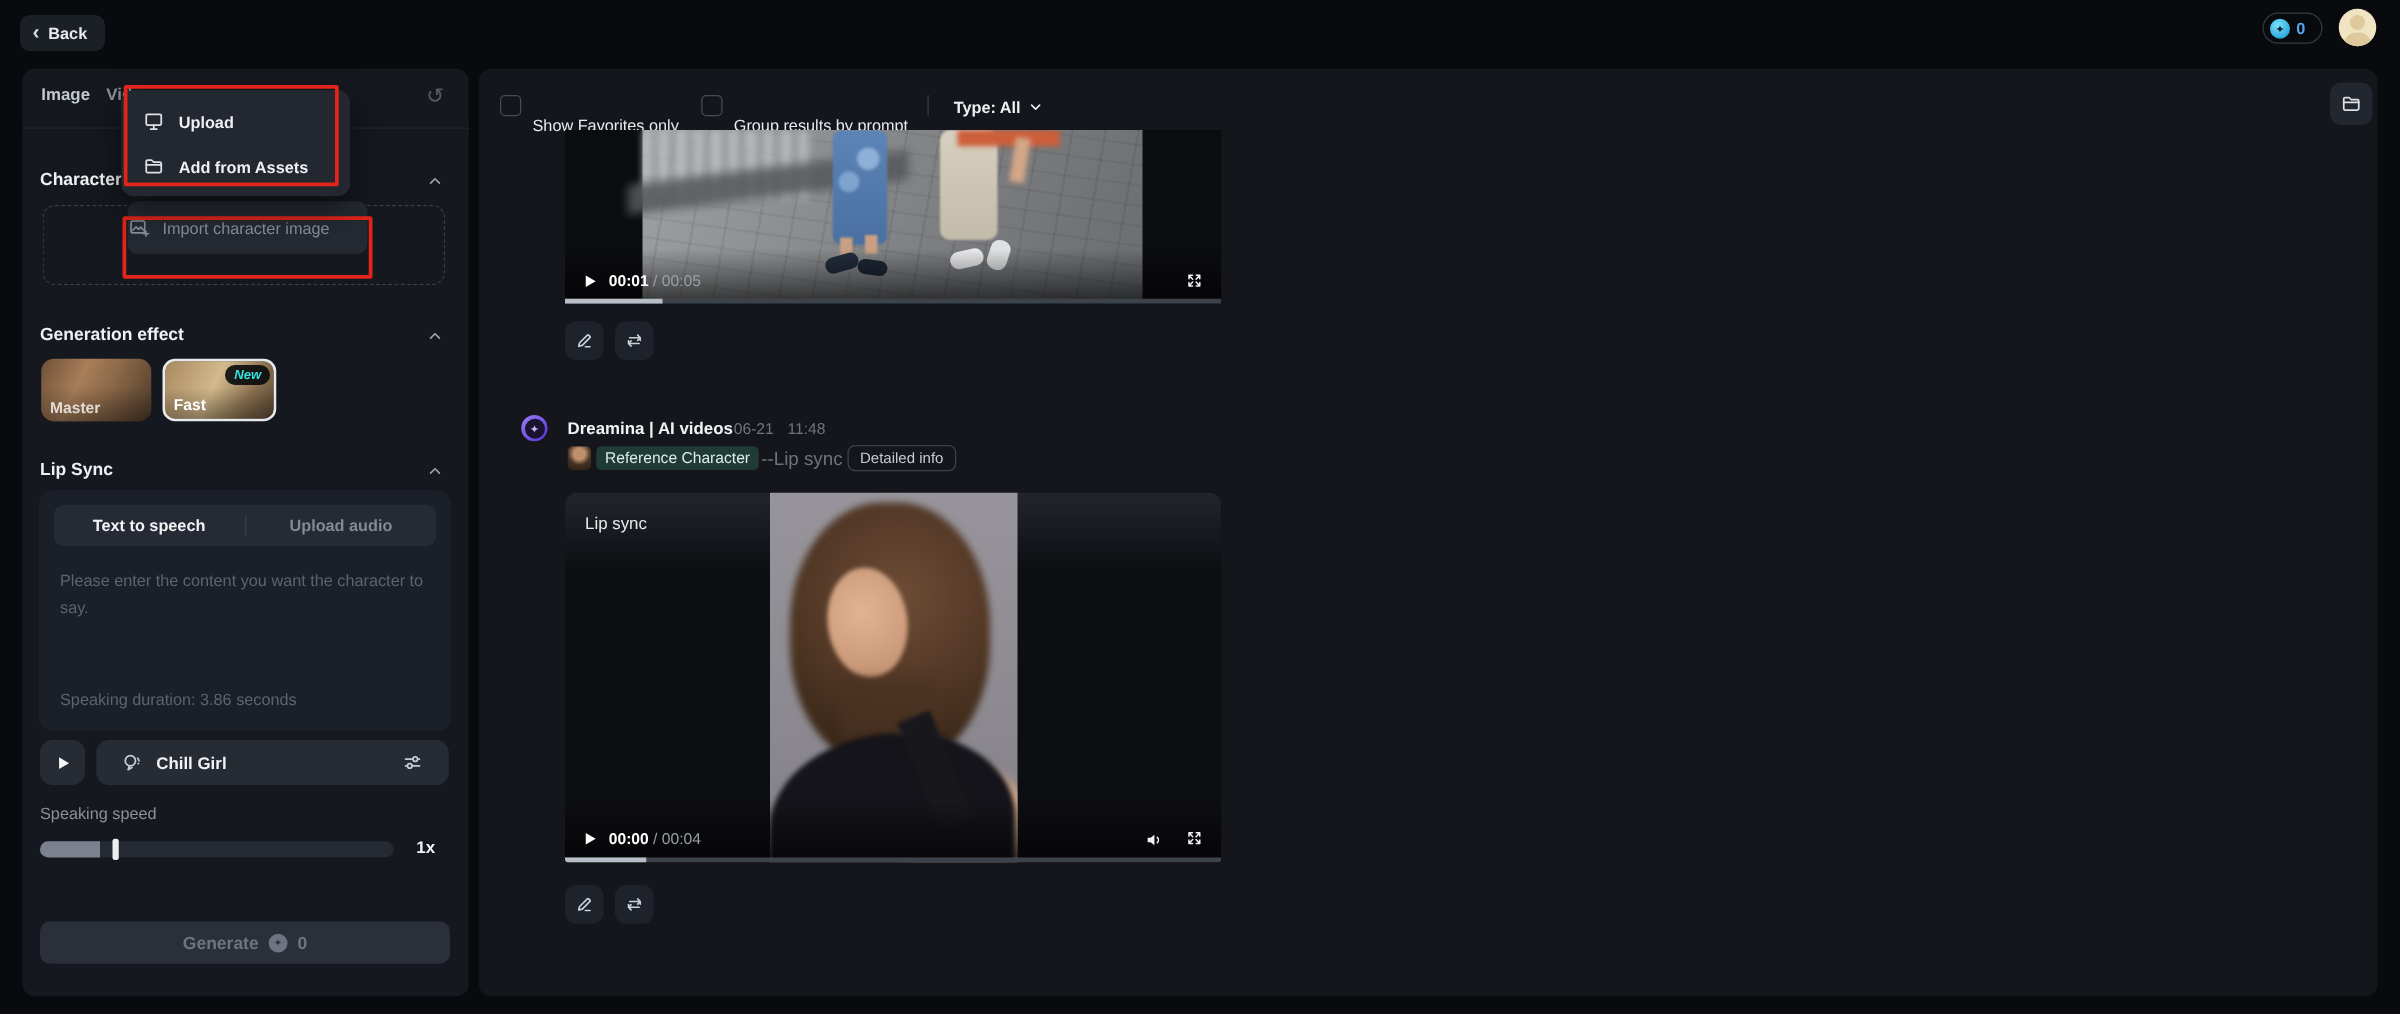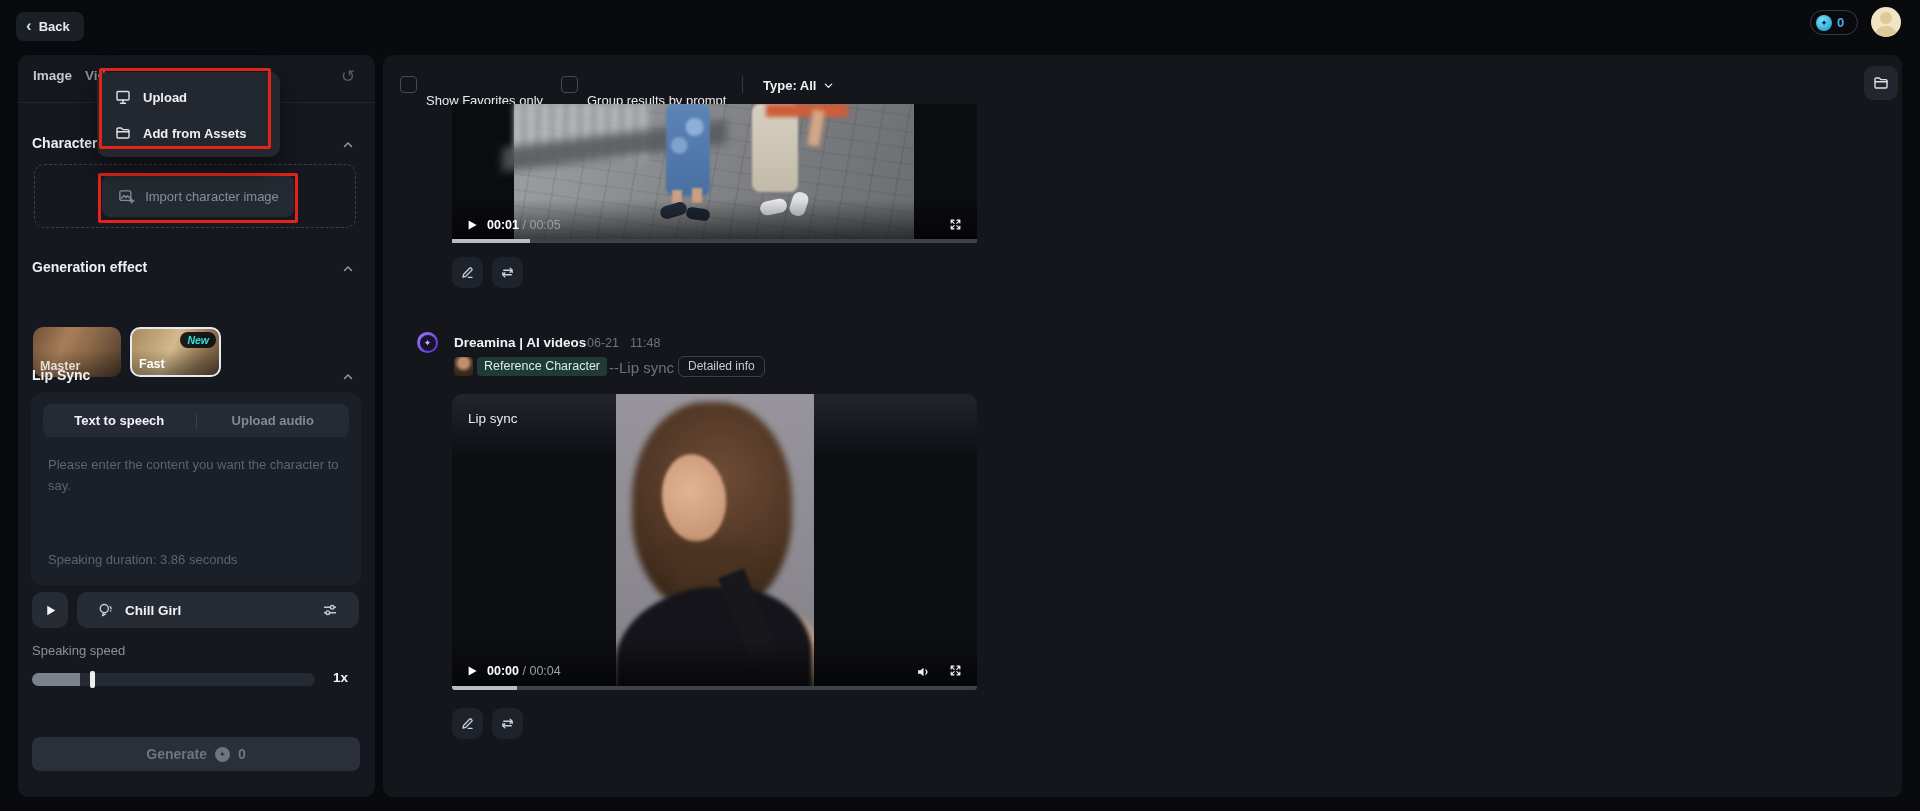--- a/index.html
+++ b/index.html
@@ -46,24 +46,24 @@
   .menu-item .mi-ic { color:#dfe3e8; }
 
   .ann { border:3px solid #e2241a; border-radius:2px; z-index:6; pointer-events:none; }
   .ann-menu { left:81px; top:13px; width:172px; height:81px; }
   .ann-import { left:80px; top:118px; width:200px; height:50px; z-index:4; }
 
   .section-title { font-size:14px; font-weight:700; color:#eef1f4; }
   .chev-btn { color:#9aa1ab; cursor:pointer; }
 
   .dashed-box { left:16px; top:109px; width:322px; height:64px; border:1px dashed #3b424c; border-radius:10px; }
-  .import-btn { left:84px; top:120px; width:192px; height:42px; background:#252a32; border-radius:8px;
-    display:flex; align-items:center; justify-content:center; gap:9px; color:#878e99; font-size:13px; cursor:pointer; }
-
-  .thumb { top:232px; height:50px; border-radius:10px; overflow:hidden; cursor:pointer;margin-top:40px; }
+  .import-btn { left:84px; top:106px; width:192px; height:42px; background:#252a32; border-radius:8px;
+    display:flex; align-items:center; gap:9px; color:#878e99; font-size:13px; cursor:pointer; }
+
+  .thumb { top:232px; height:50px; border-radius:10px; overflow:hidden; cursor:pointer; }
   .thumb1 { left:15px; width:88px; background:linear-gradient(115deg,#6e5138 0%,#a87e58 35%,#8a6848 60%,#4e3a2a 100%); }
   .thumb2 { left:112px; width:91px; border:2px solid #e8eaee; background:linear-gradient(115deg,#a8895f 0%,#d3b98c 45%,#8d7251 75%,#5e4a35 100%); }
   .thumb .shade { position:absolute; inset:0; background:linear-gradient(180deg,rgba(0,0,0,0) 45%,rgba(0,0,0,.35)); }
   .thumb-label { position:absolute; left:7px; bottom:4px; font-size:12.5px; font-weight:700; }
   .lbl-master { color:rgba(255,255,255,.78); }
   .lbl-fast { color:#ffffff; }
   .new-badge { position:absolute; top:3px; right:3px; height:16px; padding:0 7px; border-radius:8px;
     background:rgba(4,7,10,.88); color:#35e0dc; font-size:10.5px; font-weight:700; font-style:italic; line-height:16px; }
 
   .lip-panel { left:13px; top:337px; width:330px; height:193px; background:#1b1f28; border-radius:12px; }

